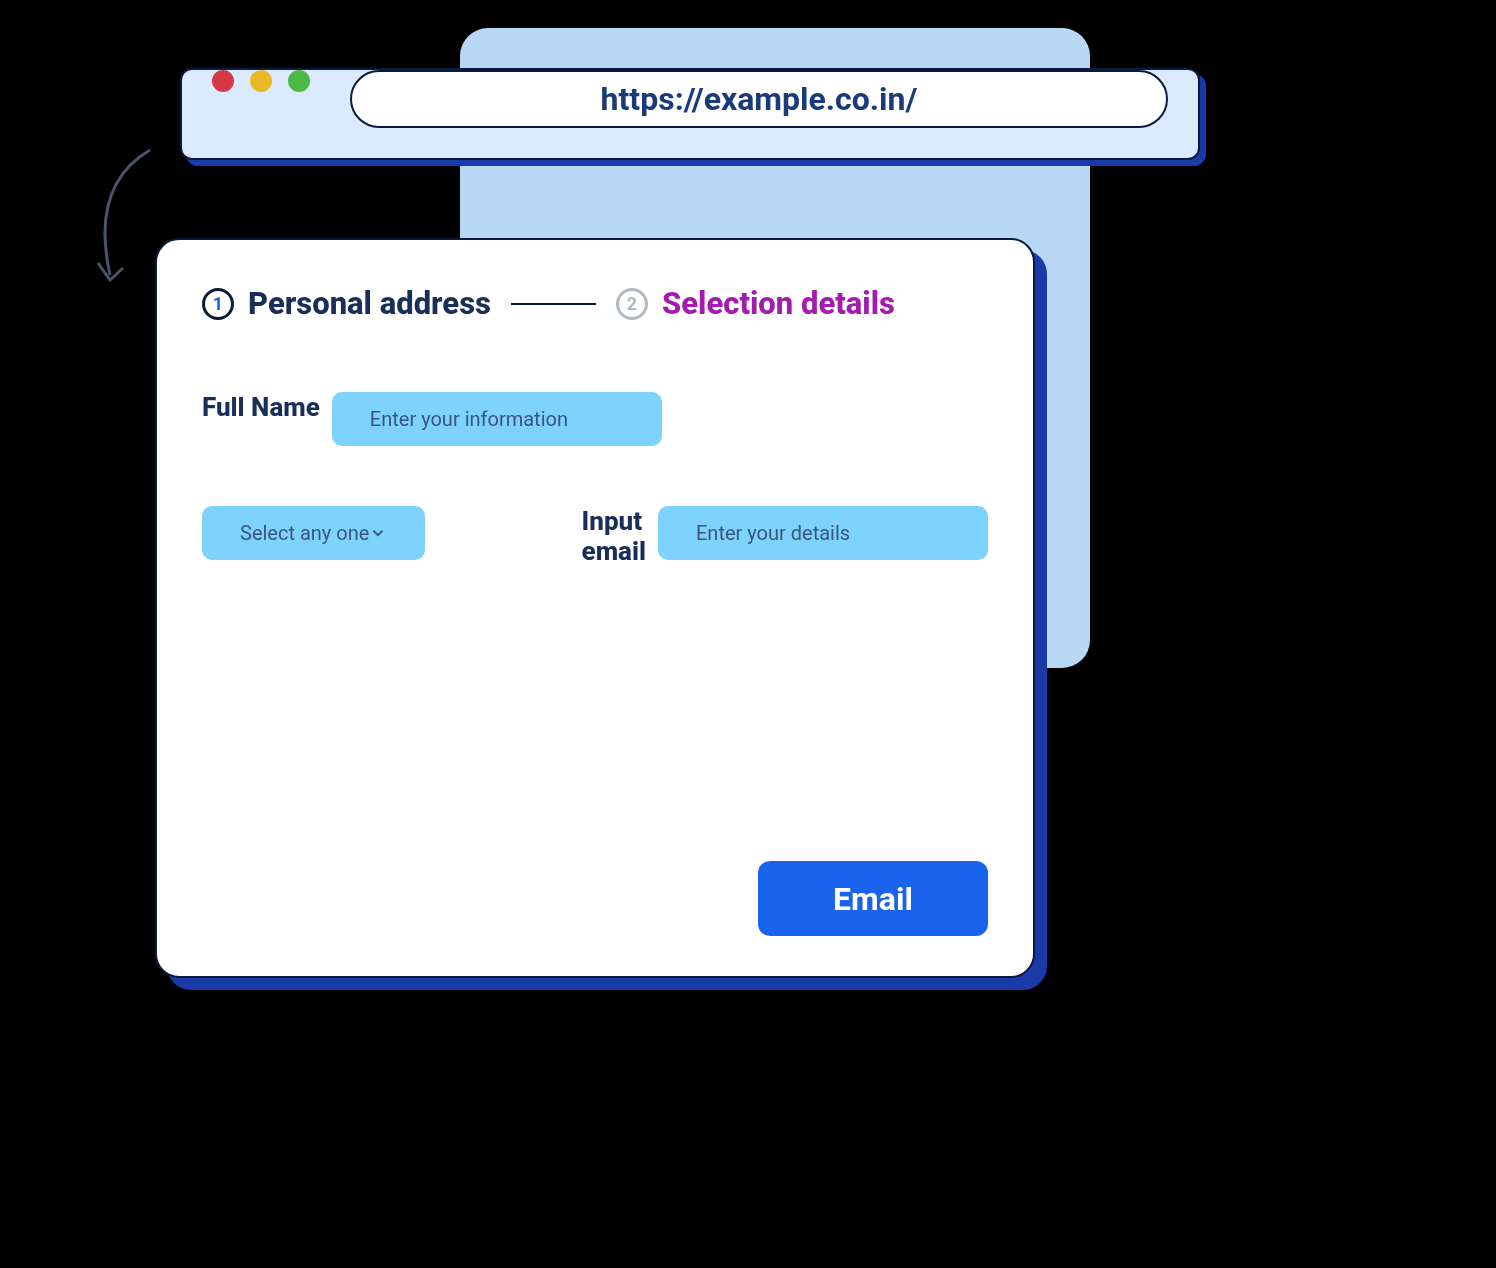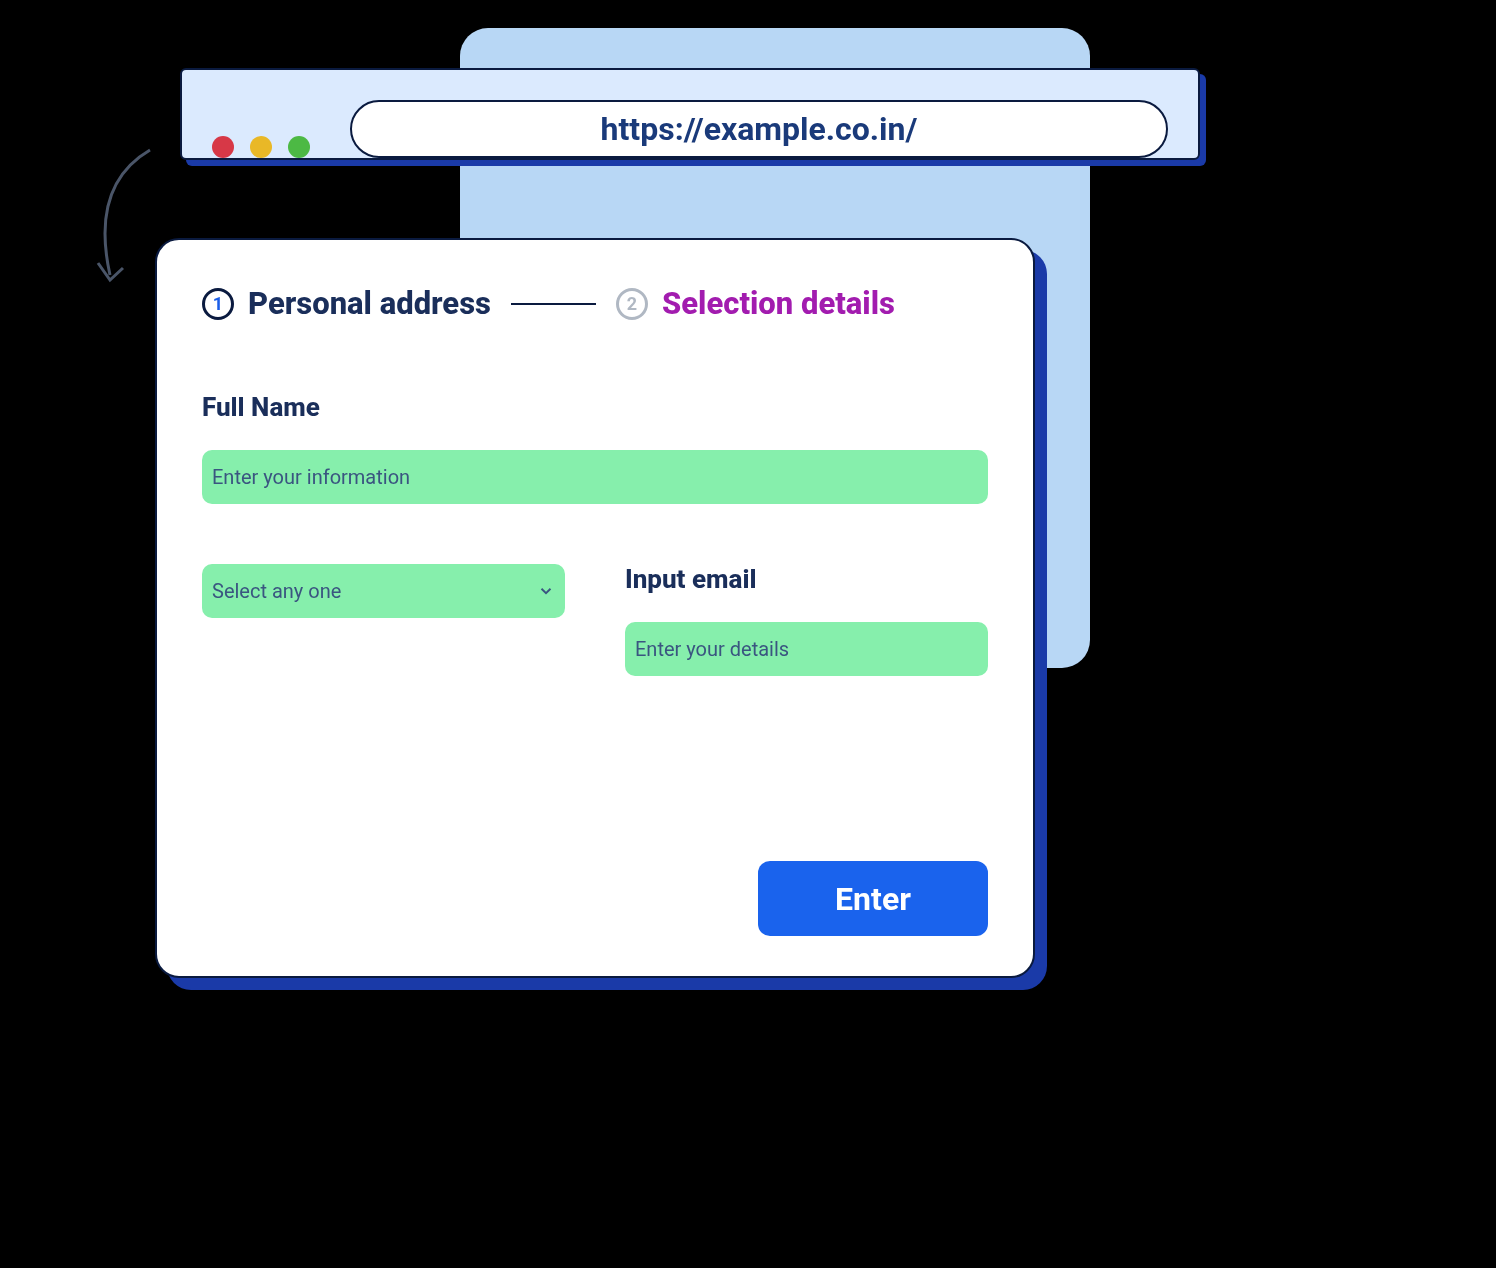--- a/index.html
+++ b/index.html
@@ -27,23 +27,23 @@
     }
     
     .browser-bar {
       position: absolute;
       top: 68px;
       left: 180px;
       width: 1020px;
       height: 92px;
       background: #dbeafe;
       border: 2px solid #0a1a3f;
-      border-radius: 6px;
-      display: flex;
-      align-items: flex-end;
+      border-radius: 12px;
+      display: flex;
+      align-items: flex-start;
       padding: 0 30px;
       box-shadow: 6px 6px 0 #1a3aa8;
     }
     
     .traffic-lights {
       display: flex;
       gap: 16px;
       margin-right: 40px;
     }
     
@@ -148,39 +148,39 @@
     
     .form-row {
       display: flex;
       gap: 60px;
       margin-bottom: 60px;
     }
     
     .form-field {
       flex: 1;
       display: flex;
-      flex-direction: column;
-      gap: 28px;
+      flex-direction: row;
+      gap: 12px;
     }
     
     .form-field.full {
       width: 100%;
     }
     
     .field-label {
       font-size: 26px;
       font-weight: 800;
       color: #1a2e5a;
     }
     
     .input-base {
-      background: #86efac;
+      background: #7dd3fc;
       border: none;
       border-radius: 10px;
-      padding: 0 10px;
+      padding: 0 38px;
       height: 54px;
       font-size: 20px;
       color: #3a5580;
       font-family: inherit;
       display: flex;
       align-items: center;
     }
     
     .input-base::placeholder {
       color: #3a5580;
@@ -288,15 +288,15 @@
           <path d="M6 9l6 6 6-6"></path>
         </svg>
       </div>
     </div>
     <div class="form-field">
       <label class="field-label">Input email</label>
       <input class="input-base" type="text" placeholder="Enter your details" style="">
     </div>
   </div>
 
-  <button class="next-button">Enter</button>
+  <button class="next-button">Email</button>
 
 </div>
 
 </body></html>

